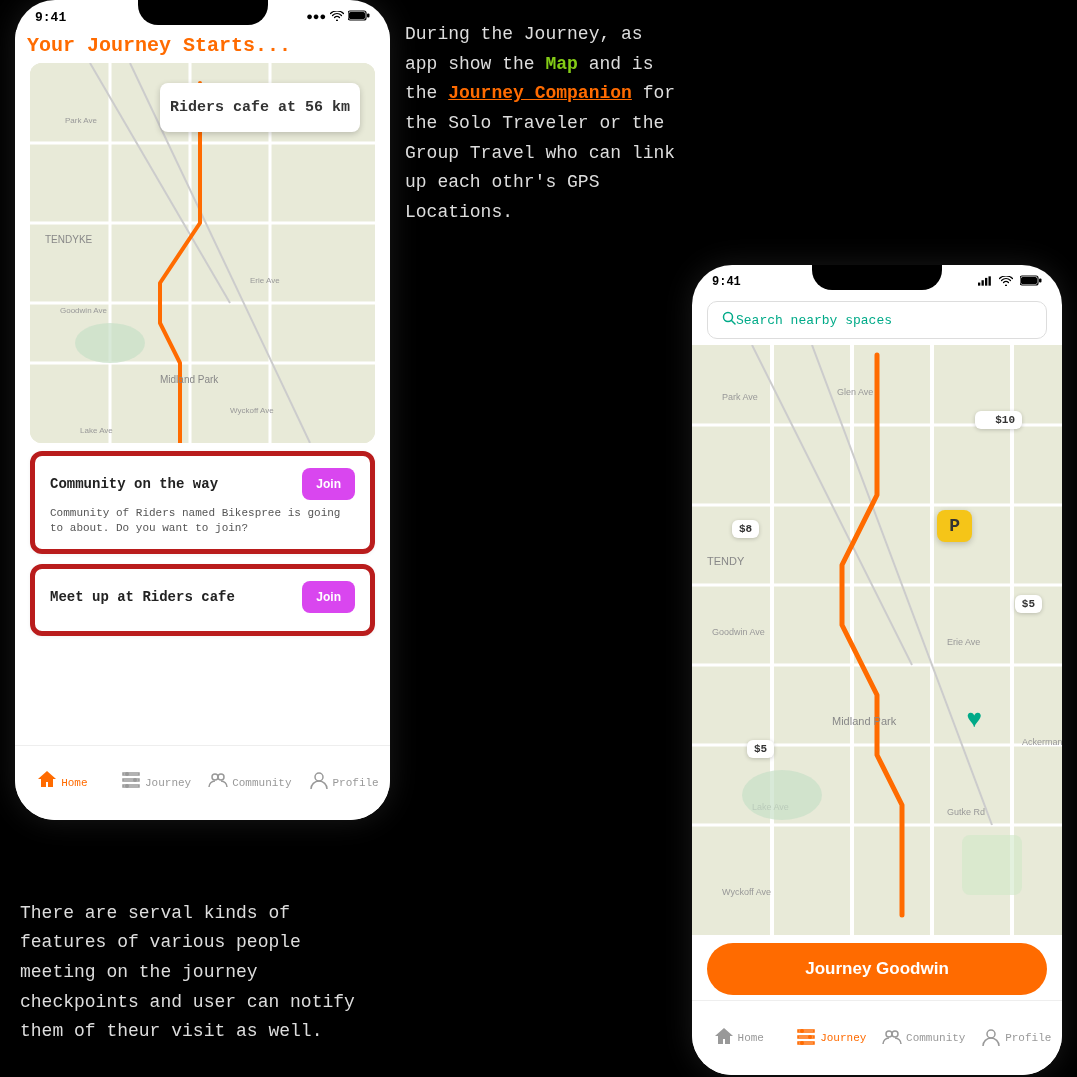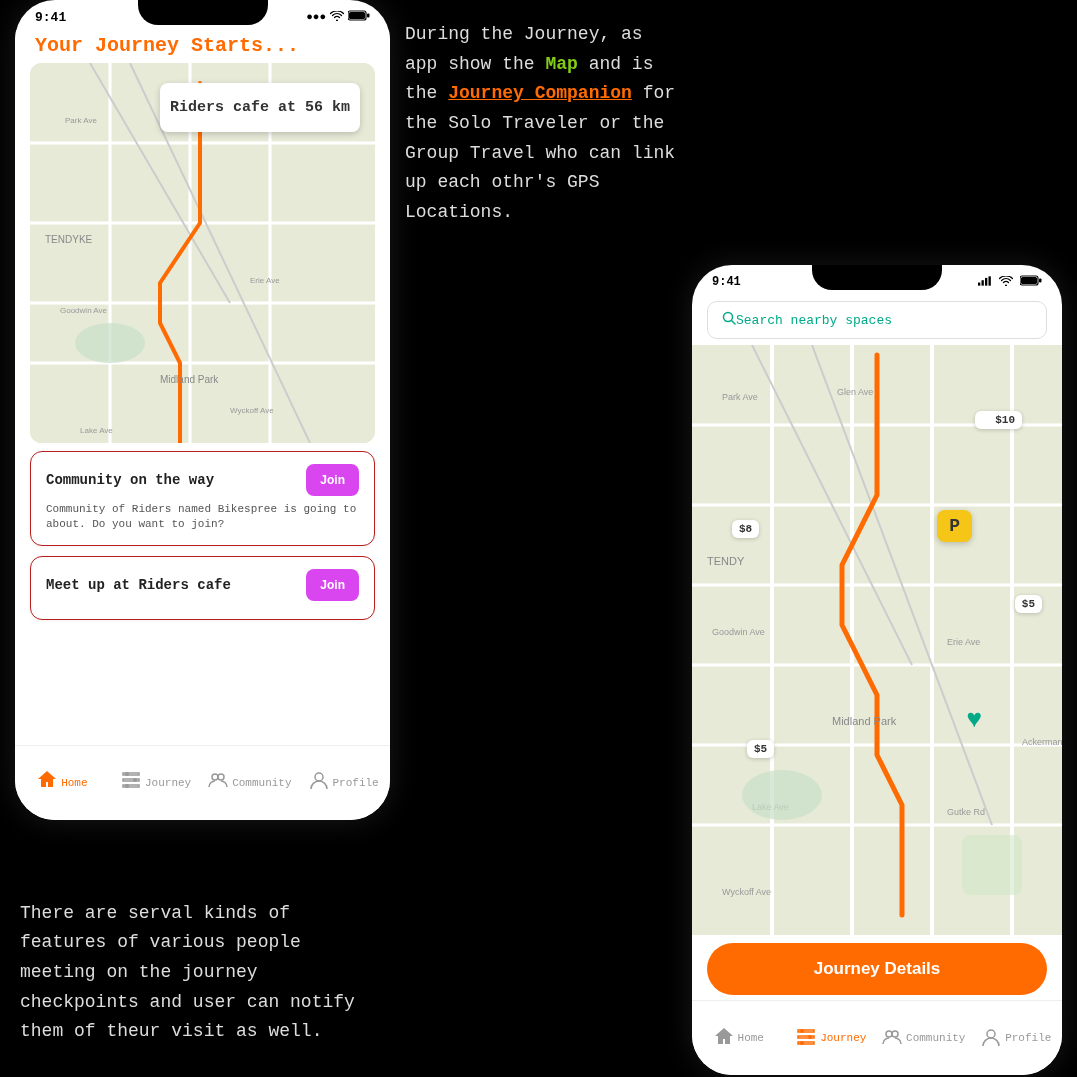--- a/index.html
+++ b/index.html
@@ -42,21 +42,21 @@
       padding: 6px 20px 2px;
       font-size: 12px;
       font-weight: bold;
       color: #000;
       height: 30px;
     }
     .phone-left .status-bar .time { font-size: 13px; font-weight: 700; }
     .phone-left .status-bar .icons { display: flex; gap: 4px; align-items: center; font-size: 11px; }
 
     .phone-left .header {
-      padding: 4px 20px 6px;
+      padding: 4px 12px 6px;
       background: #fff;
     }
     .phone-left .header .title {
       font-size: 20px;
       font-weight: 800;
       color: #ff6b00;
       font-family: 'Courier New', monospace;
     }
 
     
@@ -95,21 +95,21 @@
 
     
     .cards-section {
       padding: 8px 15px;
     }
     .card {
       background: #fff;
       border-radius: 12px;
       padding: 12px 15px;
       margin-bottom: 10px;
-      border: 1px solid #b91c1c;
+      border: 5px solid #b91c1c;
       box-shadow: 0 1px 4px rgba(0,0,0,0.05);
     }
     .card-header {
       display: flex;
       justify-content: space-between;
       align-items: center;
       margin-bottom: 6px;
     }
     .card-title {
       font-size: 14px;
@@ -506,21 +506,21 @@
         <line x1="25" y1="14" x2="35" y2="20" stroke="#ff6b00" stroke-width="2"></line>
 
         <line x1="25" y1="22" x2="18" y2="32" stroke="#ff6b00" stroke-width="2"></line>
         <line x1="25" y1="22" x2="32" y2="32" stroke="#ff6b00" stroke-width="2"></line>
 
         <circle cx="25" cy="18" r="18" fill="none" stroke="#ff6b00" stroke-width="1" stroke-dasharray="3,3" opacity="0.5"></circle>
       </svg>
     </div>
   </div>
 
-  <button class="journey-btn">Journey Details</button>
+  <button class="journey-btn">Journey Goodwin</button>
 
   <div class="bottom-nav-right">
     <div class="nav-item">
       <span>
         <svg width="22" height="22" viewBox="0 0 22 22">
             <path d="M11 2L2 10h3v8h5v-5h2v5h5v-8h3z" fill="#999"></path>
           </svg>
       </span>
       <span>Home</span>
     </div>

